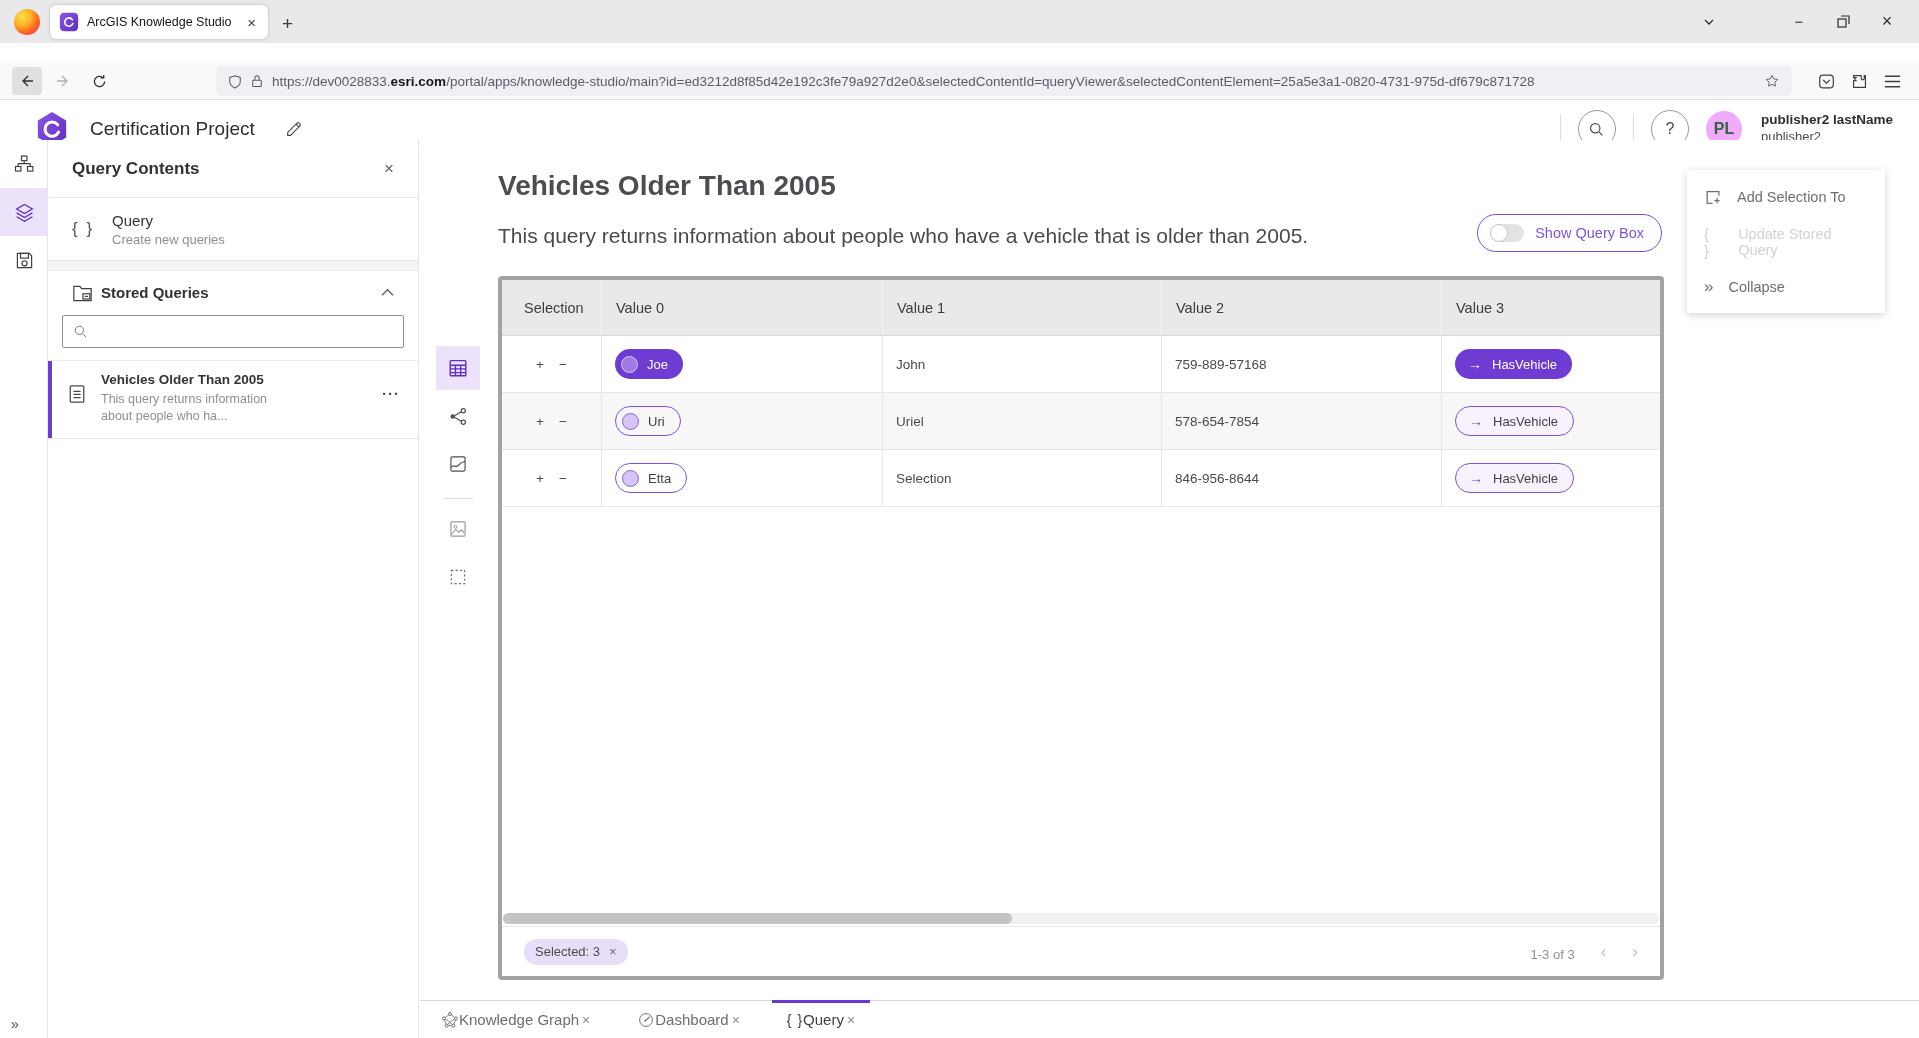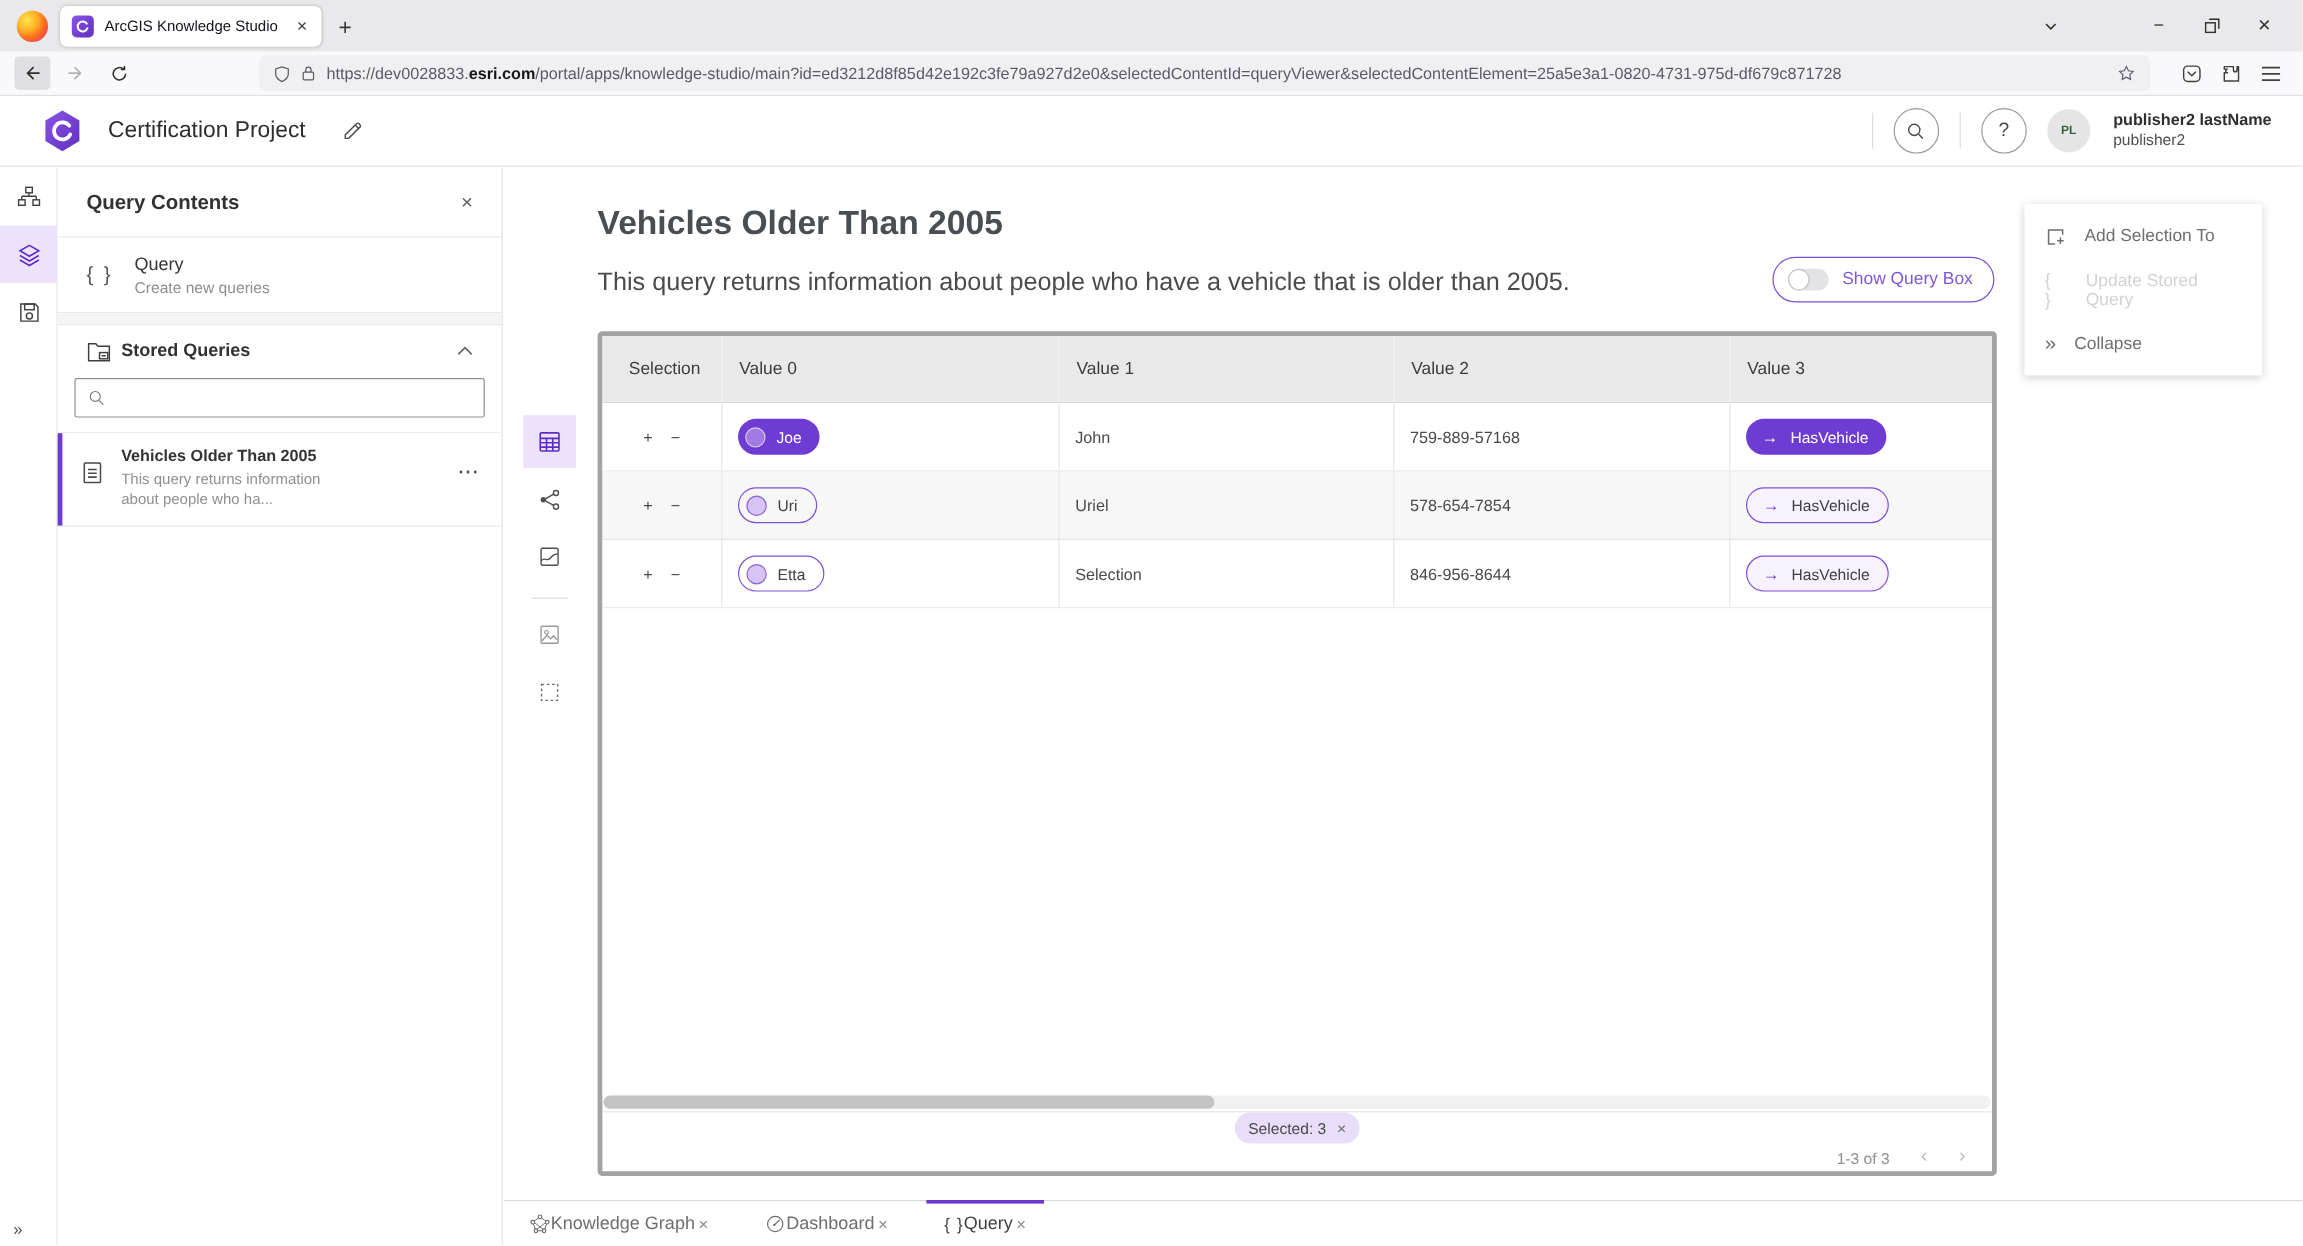--- a/index.html
+++ b/index.html
@@ -17,39 +17,39 @@
   .btab { width:218px; height:34px; background:#fff; border-radius:6px; margin-bottom:4px;
     box-shadow:0 0 3px rgba(0,0,0,.25); display:flex; align-items:center; gap:8px; padding:0 9px; }
   .btab .appico { width:20px; height:20px; border-radius:4px; flex:none; }
   .btab-title { font-size:12.5px; color:#15141a; flex:1; white-space:nowrap; overflow:hidden; }
   .tclose { font-size:15px; color:#3f3f3f; padding:0 3px; cursor:default; }
   .newtab { font-size:19px; color:#3a3a3a; margin:0 0 8px 14px; }
   .win-controls { position:absolute; right:10px; top:0; height:43px; display:flex; align-items:center; }
   .winbtn { width:44px; text-align:center; color:#2f2f2f; font-size:15px; display:flex; justify-content:center; }
   .tab-list-chevron { margin-right:46px; }
 
-  .navbar { height:37px; background:#f9f9fb; border-bottom:1px solid #e0e0e3; display:flex; align-items:center; padding:0 12px; gap:6px; }
+  .navbar { height:37px; background:#f9f9fb; border-bottom:1px solid #e0e0e3; display:flex; align-items:center; padding:0 12px; gap:6px;margin-top:20px; }
   .navbtn { width:30px; height:28px; border-radius:4px; display:flex; align-items:center; justify-content:center; color:#2f2f2f; }
   .navbtn.back { background:#e0e0e3; }
   .navbtn.fwd { color:#b0b0b5; }
   .urlbar { flex:1; height:30px; margin:0 10px 0 96px; background:#f0f0f4; border-radius:6px;
     display:flex; align-items:center; padding:0 12px; gap:9px; font-size:13.5px; color:#5b5b66; overflow:hidden; }
   .urltext { white-space:nowrap; overflow:hidden; flex:1; }
   .urltext .dom { color:#17161b; font-weight:700; }
   .urlstar { color:#5b5b66; margin-left:8px; flex:none; }
   .nav-right { display:flex; align-items:center; gap:16px; padding:0 6px 0 10px; color:#3f3f3f; }
 
   
   .app-header { height:59px; border-bottom:1px solid #e1e1e1; display:flex; align-items:center; padding:0 26px 0 35px; background:#fff; }
   .proj-title { font-size:19px; color:#2e2e2e; font-weight:500; margin-left:21px; }
   .pencil { margin-left:30px; color:#4a4a4a; }
   .hdr-right { margin-left:auto; display:flex; align-items:center; gap:17px; }
   .vdiv { width:1px; height:30px; background:#dedede; }
   .circlebtn { width:38px; height:38px; border-radius:50%; border:1px solid #9a9a9a; display:flex; align-items:center; justify-content:center; color:#4a4a4a; font-size:16px; }
-  .avatar { width:36px; height:36px; border-radius:50%; background:#e5e5e5; color:#37603f; font-size:10px; font-weight:700; display:flex; align-items:center; justify-content:center; }
+  .avatar { width:36px; height:36px; border-radius:50%; background:#f0abfc; color:#37603f; font-size:16px; font-weight:700; display:flex; align-items:center; justify-content:center; }
   .userblock { line-height:1.25; margin-left:2px; }
   .uname { font-size:13.5px; font-weight:700; color:#2f2f2f; }
   .urole { font-size:13px; color:#4d4d4d; }
 
   
   .rail { position:absolute; left:0; top:140px; bottom:0; width:48px; background:#fff; border-right:1px solid #e4e4e4; }
   .rail-btn { width:48px; height:48px; display:flex; align-items:center; justify-content:center; color:#3f3f3f; }
   .rail-btn.active { background:#ece3fa; color:#5e2dc8; }
   .rail-expand { position:absolute; bottom:6px; left:0; width:48px; text-align:left; padding-left:11px; font-size:14px; color:#4f4f4f; }
 
@@ -111,21 +111,21 @@
   .relpill { display:inline-flex; align-items:center; gap:10px; height:30px; border-radius:15px; padding:0 15px 0 13px; font-size:13px; }
   .relpill.fill { background:#6e3bd3; color:#fff; }
   .relpill.fill .arr { color:#fff; }
   .relpill.line { border:1.5px solid #7c52d9; color:#3f3f3f; background:#f7f2fd; }
   .relpill.line .arr { color:#6e3bd3; }
   .arr { font-size:14px; }
 
   .tbody-space { flex:1; background:#fff; }
   .hscroll { height:11px; margin:0 1px 2px 1px; background:#f1f1f1; border-radius:6px; position:relative; }
   .hthumb { position:absolute; left:0; top:0; bottom:0; width:44%; background:#c4c4c4; border-radius:6px; }
-  .tfoot { height:50px; border-top:1px solid #e6e6e6; display:flex; align-items:center; padding:0 22px;flex-direction:column; }
+  .tfoot { height:50px; border-top:1px solid #e6e6e6; display:flex; align-items:center; padding:0 22px; }
   .chip { background:#e9defa; border-radius:13px; height:26px; display:inline-flex; align-items:center; gap:9px; padding:0 11px; font-size:13px; color:#4a4a4a; }
   .chip .xbtn { font-size:13px; color:#6a6a6a; }
   .pager { margin-left:auto; display:flex; align-items:flex-end; gap:26px; }
   .pagetext { font-size:13px; color:#8f8f8f; }
   .pchev { font-size:17px; color:#bdbdbd; }
 
   
   .ctxmenu { position:absolute; left:1687px; top:170px; width:198px; background:#fff;
     box-shadow:0 2px 8px rgba(0,0,0,.18); border-radius:2px; padding:4px 0; }
   .ctxitem { height:45px; display:flex; align-items:center; gap:15px; padding:0 17px; font-size:14.5px; color:#6e6e6e; }

